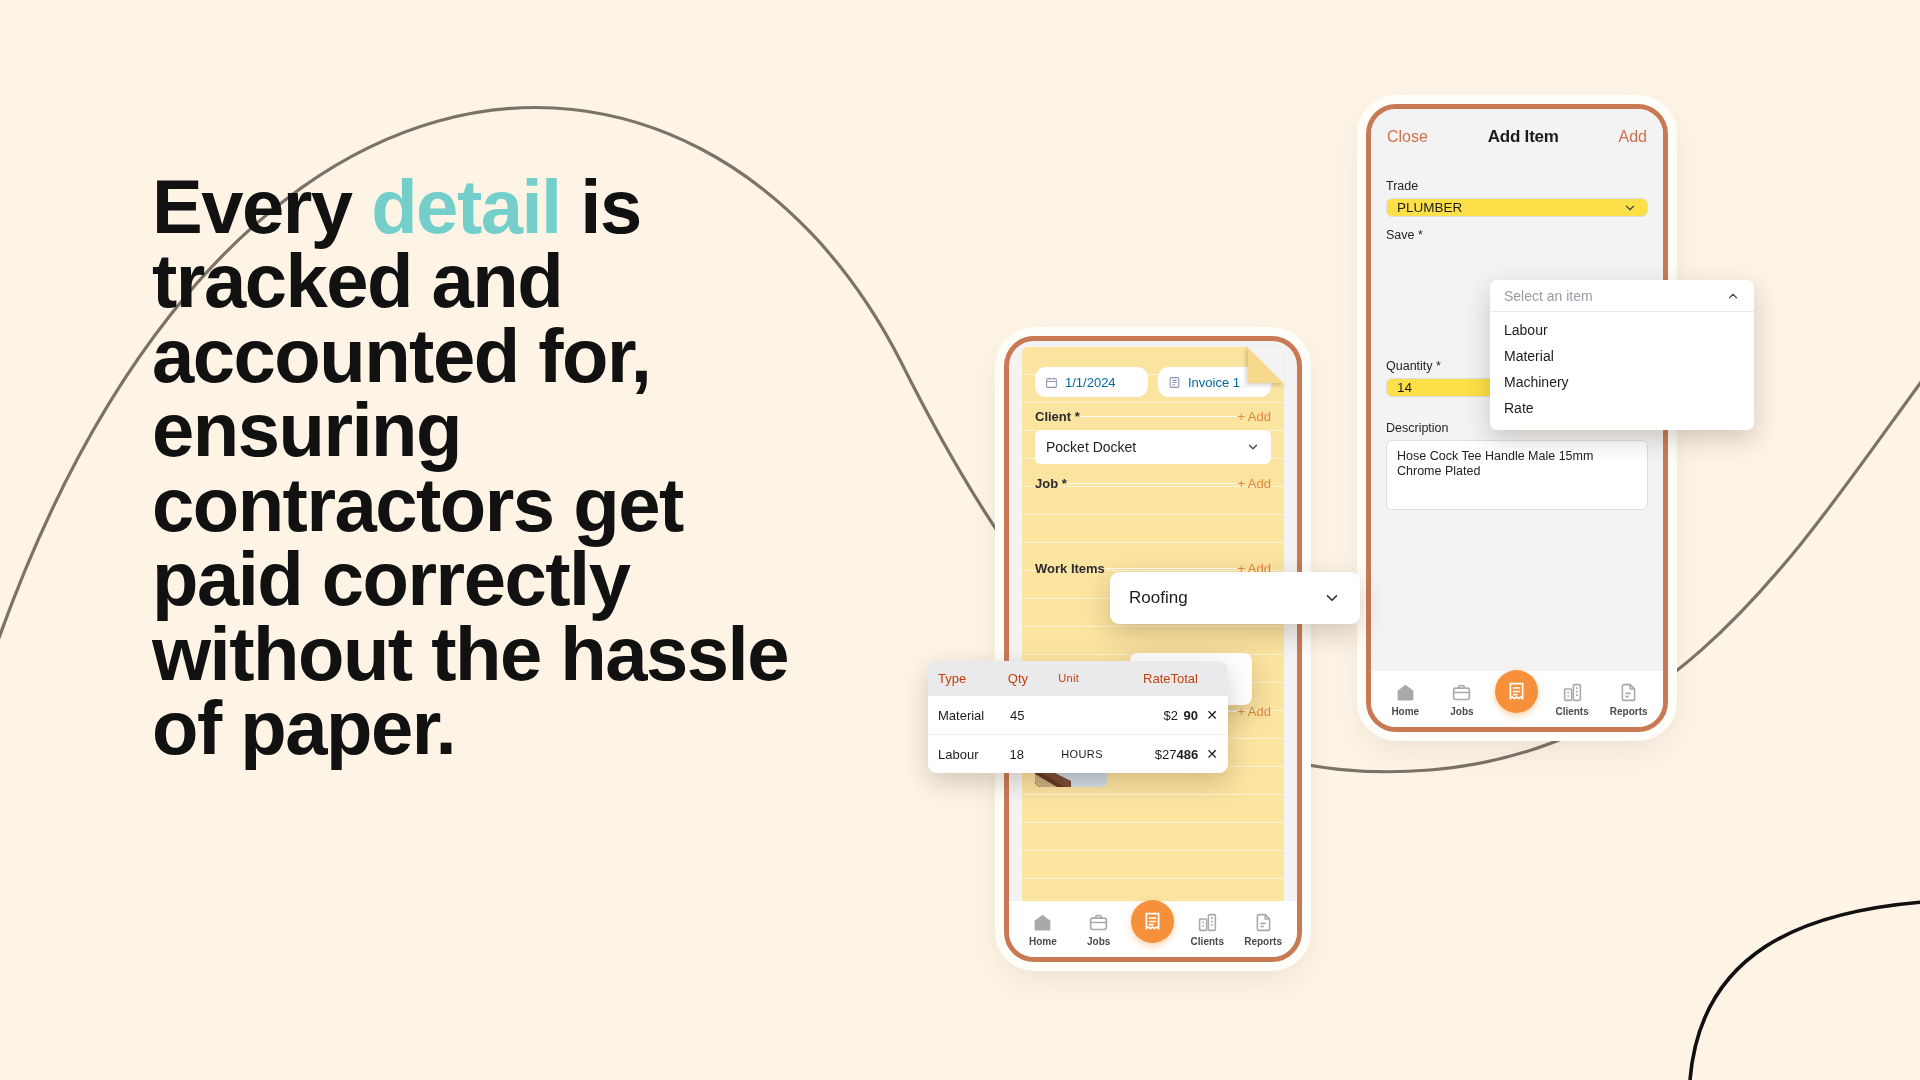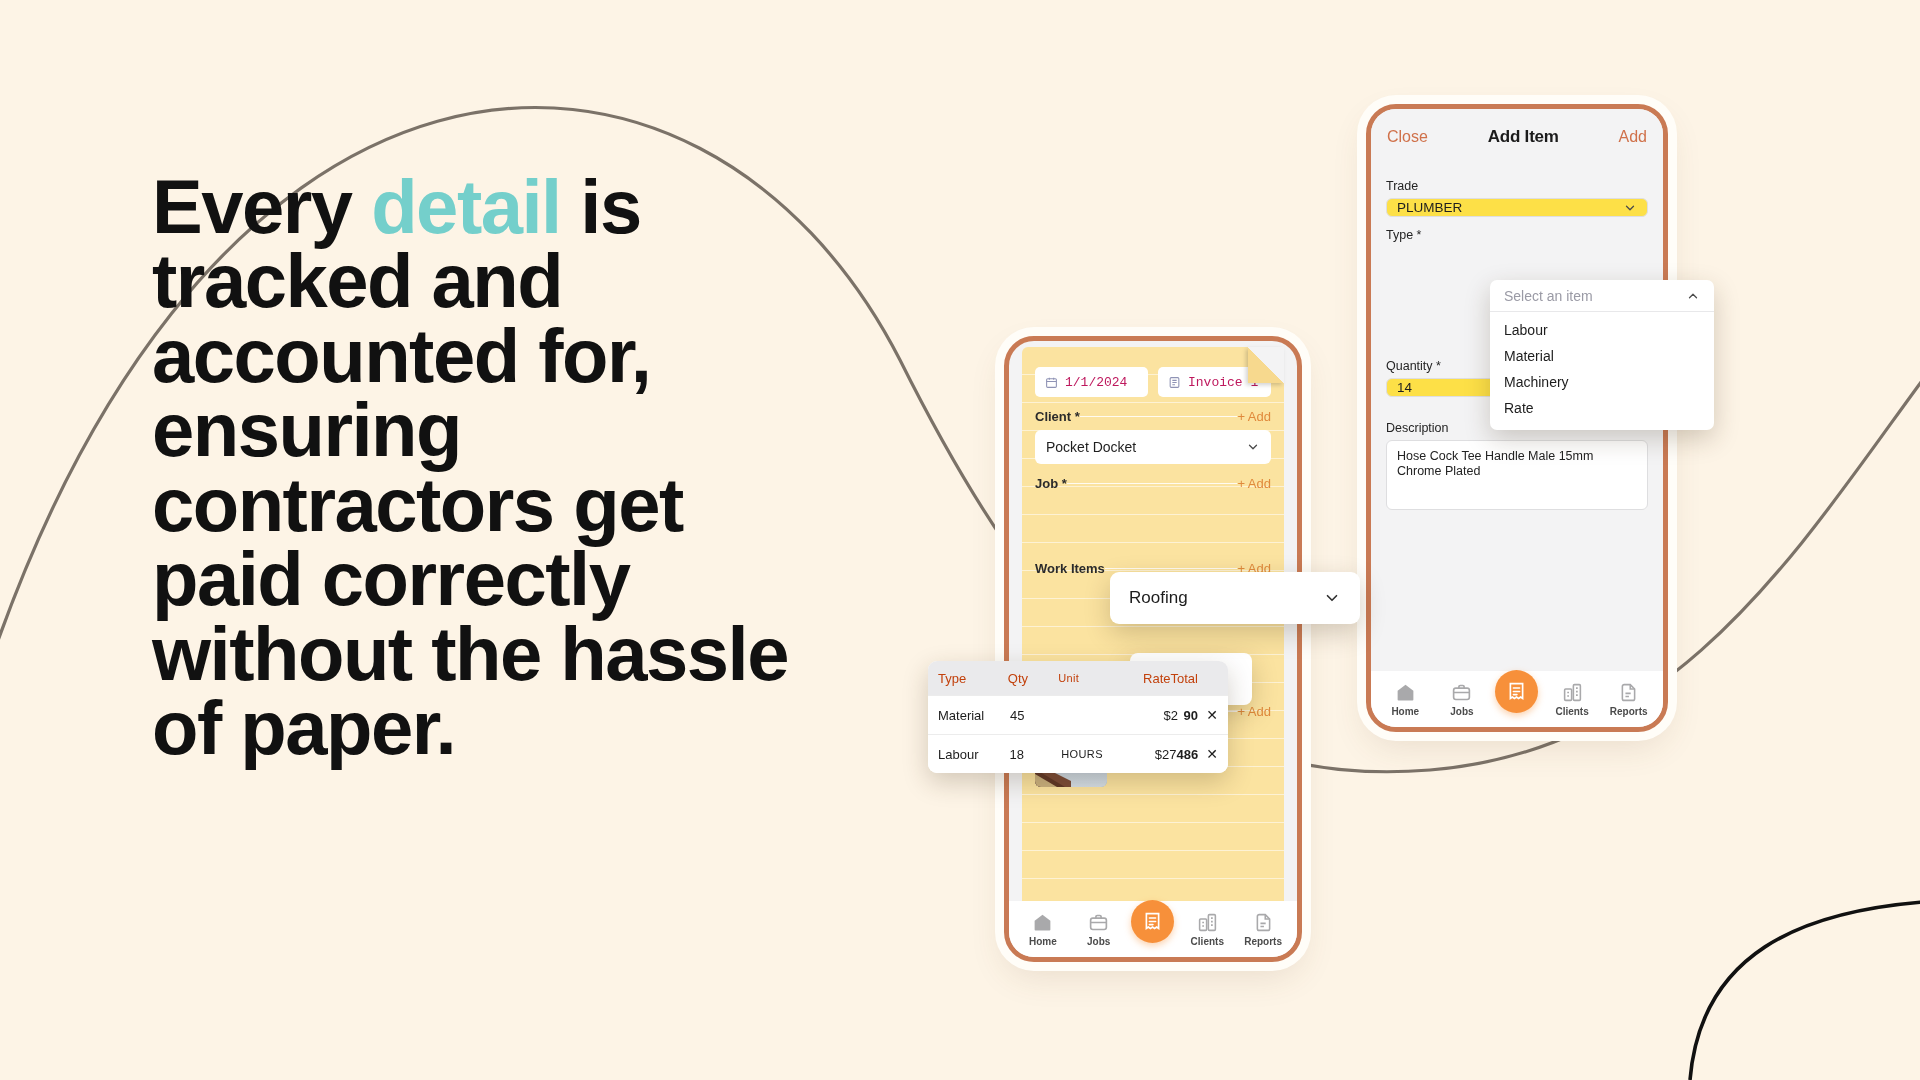--- a/index.html
+++ b/index.html
@@ -57,23 +57,23 @@
     padding:20px 13px 0 13px;
     background-image:repeating-linear-gradient(to bottom, rgba(255,255,255,0) 0 27px, rgba(255,255,255,0.55) 27px 28px);
   }
   .fold {
     position:absolute; right:0; top:0; width:36px; height:36px;
     background:linear-gradient(225deg, #F3F3F4 0 50%, #F7D98E 50% 100%);
     filter:drop-shadow(-2px 2px 2px rgba(0,0,0,0.18));
   }
   .row-2 { display:flex; gap:10px; }
   .pill {
-    flex:1; height:30px; background:#fff; border-radius:5px;
+    flex:1; height:30px; background:#fff; border-radius:11px;
     display:flex; align-items:center; gap:7px; padding:0 10px;
-    font-size:13px; color:#be185d;font-family:Liberation Mono, monospace;
+    font-size:13px; color:#0369a1;
   }
   .mini-ico { width:13px; height:13px; flex:0 0 13px; color:#8f93b5; }
   .mini-ico svg { display:block; width:13px; height:13px; }
 
   .sec-row {
     display:flex; align-items:center; 
     margin-top:12px; margin-bottom:6px;
   }
   .sec-label { font-size:13px; font-weight:600; color:#2b2b2b; white-space:nowrap; }
   .sec-rule { flex:1; height:1px; background:rgba(255,255,255,0.85); }
@@ -158,21 +158,21 @@
   .c-type { width:72px; }
   .c-qty  { width:52px; }
   .c-unit { width:62px; font-size:11px; letter-spacing:0.4px; }
   .c-rate { width:54px; text-align:right; }
   .c-tot  { flex:1; text-align:right; font-weight:600; }
   .c-x    { width:20px; text-align:right; font-size:14px; color:#1d1d1d; }
   .tbl-head .c-rate, .tbl-head .c-tot { font-weight:400; }
   .tbl-head .c-tot { padding-right:20px; }
 
   .ovl-dropdown {
-    left:1490px; top:280px; width:224px;
+    left:1490px; top:280px; width:264px;
     border-radius:7px; overflow:hidden;
   }
   .dd-head {
     height:32px; display:flex; align-items:center; justify-content:space-between;
     padding:0 14px; font-size:14px; color:#9A9AA5;
     border-bottom:1px solid #E8E8EA;
   }
   .dd-head .chev { color:#4d4d4d; }
   .dd-opt { height:26px; display:flex; align-items:center; padding:0 14px; font-size:14px; color:#1d1d1d; }
   .dd-list { padding:5px 0 9px 0; }
@@ -334,21 +334,21 @@
     <div class="fld-label">Trade</div>
     <div class="fld-box">
       <span>PLUMBER</span>
       <span class="chev">
         <svg viewBox="0 0 24 24" fill="none" stroke="currentColor" stroke-width="2.2" stroke-linecap="round" stroke-linejoin="round">
             <polyline points="6 9 12 15 18 9"></polyline>
           </svg>
       </span>
     </div>
 
-    <div class="fld-label" style="margin-top:11px">Type *</div>
+    <div class="fld-label" style="margin-top:11px">Save *</div>
     <div class="gap-block"></div>
 
     <div class="two-col">
       <div>
         <div class="fld-label">Quantity *</div>
         <div class="fld-box">
           <span>14</span>
         </div>
       </div>
       <div>

